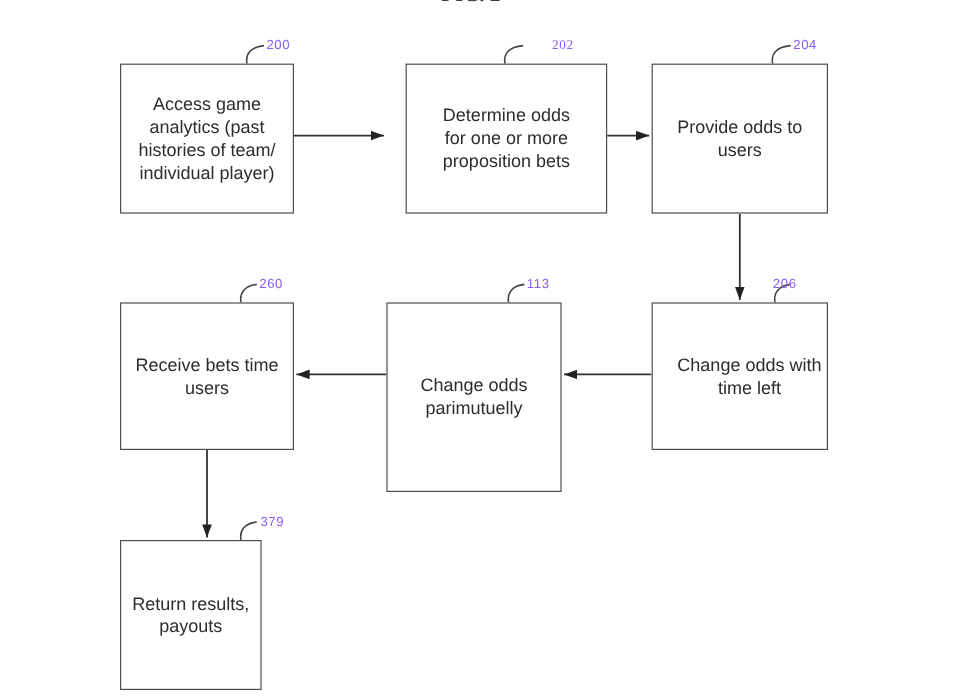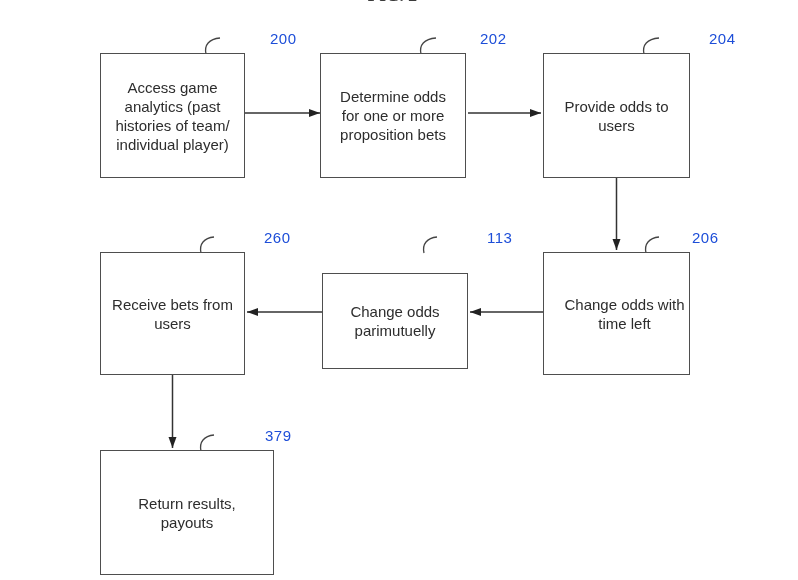--- a/index.html
+++ b/index.html
@@ -30,25 +30,24 @@
     display: block;
     width: 100%;
     text-align: center;
     font-size: 15px;
     line-height: 19px;
     color: #2d2d2d;
     white-space: pre-line;
   }
   .ref-num {
     position: absolute;
-    font-size: 15px;
+    font-size: 11px;
     line-height: 15px;
-    color: #1d4ed8;
+    color: #8b5cf6;
     letter-spacing: 0.5px;
-    margin-left: 48px;
   }
   .fig-caption-clip {
     position: absolute;
     left: 368px;
     top: 0;
     width: 62px;
     height: 4px;
     overflow: hidden;
   }
   .fig-caption-clip span {
@@ -95,49 +94,49 @@
       <path d="M201,451 C199,442 204,436 214,435"></path>
     </g>
   </svg>
 
   <div class="node" style="left:100px; top:53px; width:145px; height:125px;">
     <span class="node-label">Access game
 analytics (past
 histories of team/
 individual player)</span>
   </div>
-  <div class="node" style="left:320px; top:53px; width:146px; height:125px;justify-content:center;">
+  <div class="node" style="left:338px; top:53px; width:168px; height:125px;justify-content:center;">
     <span class="node-label">Determine odds
 for one or more
 proposition bets</span>
   </div>
   <div class="node" style="left:543px; top:53px; width:147px; height:125px;">
     <span class="node-label">Provide odds to
 users</span>
   </div>
 
   <div class="node" style="left:100px; top:252px; width:145px; height:123px;">
-    <span class="node-label">Receive bets from
+    <span class="node-label">Receive bets time
 users</span>
   </div>
-  <div class="node" style="left:322px; top:252px; width:146px; height:96px;margin-top:21px;">
+  <div class="node" style="left:322px; top:252px; width:146px; height:158px;">
     <span class="node-label">Change odds
 parimutuelly</span>
   </div>
   <div class="node" style="left:543px; top:252px; width:147px; height:123px;padding-left:16px;">
     <span class="node-label">Change odds with
 time left</span>
   </div>
 
-  <div class="node" style="left:100px; top:450px; width:174px; height:125px;">
+  <div class="node" style="left:100px; top:450px; width:118px; height:125px;">
     <span class="node-label">Return results,
 payouts</span>
   </div>
 
   <div class="ref-num" style="left:222px; top:31px;">200</div>
-  <div class="ref-num" style="left:432px; top:31px;">202</div>
+  <div class="ref-num" style="left:460px; top:31px;font-family:Liberation Serif, serif;">202</div>
   <div class="ref-num" style="left:661px; top:31px;">204</div>
   <div class="ref-num" style="left:644px; top:230px;">206</div>
   <div class="ref-num" style="left:439px; top:230px;">113</div>
   <div class="ref-num" style="left:216px; top:230px;">260</div>
   <div class="ref-num" style="left:217px; top:428px;">379</div>
 
 </div>
 
 </body></html>

